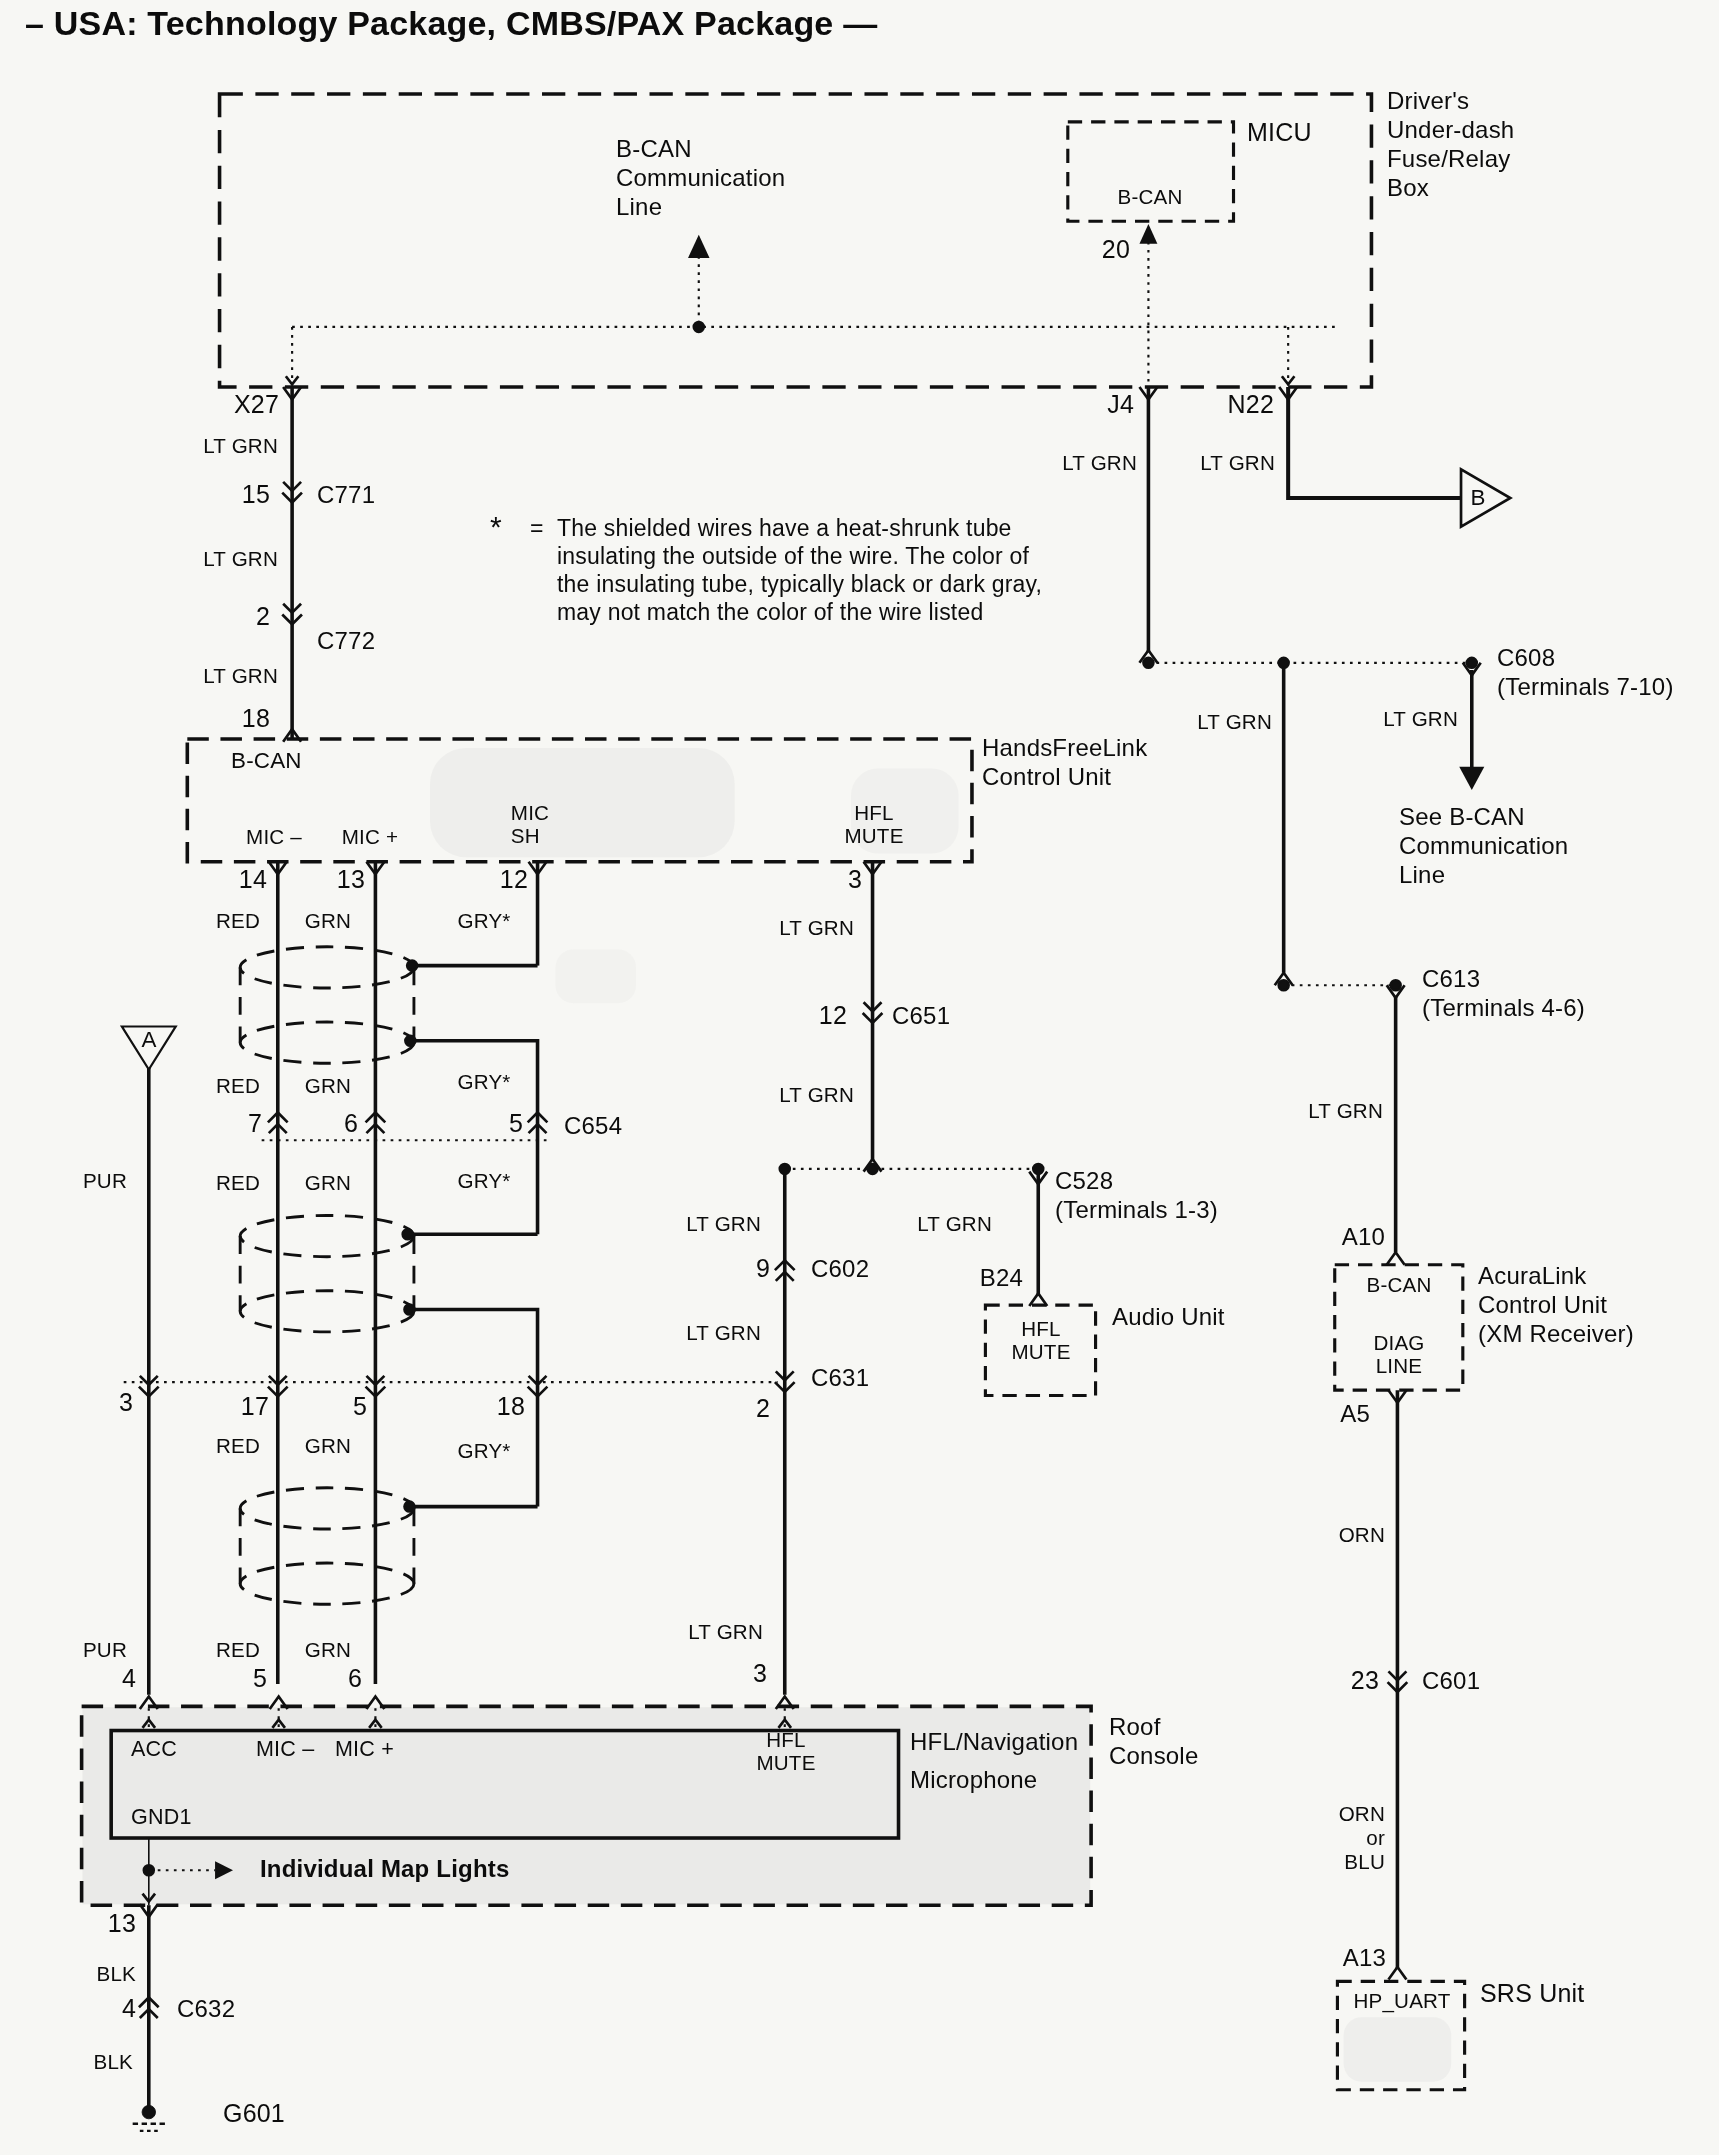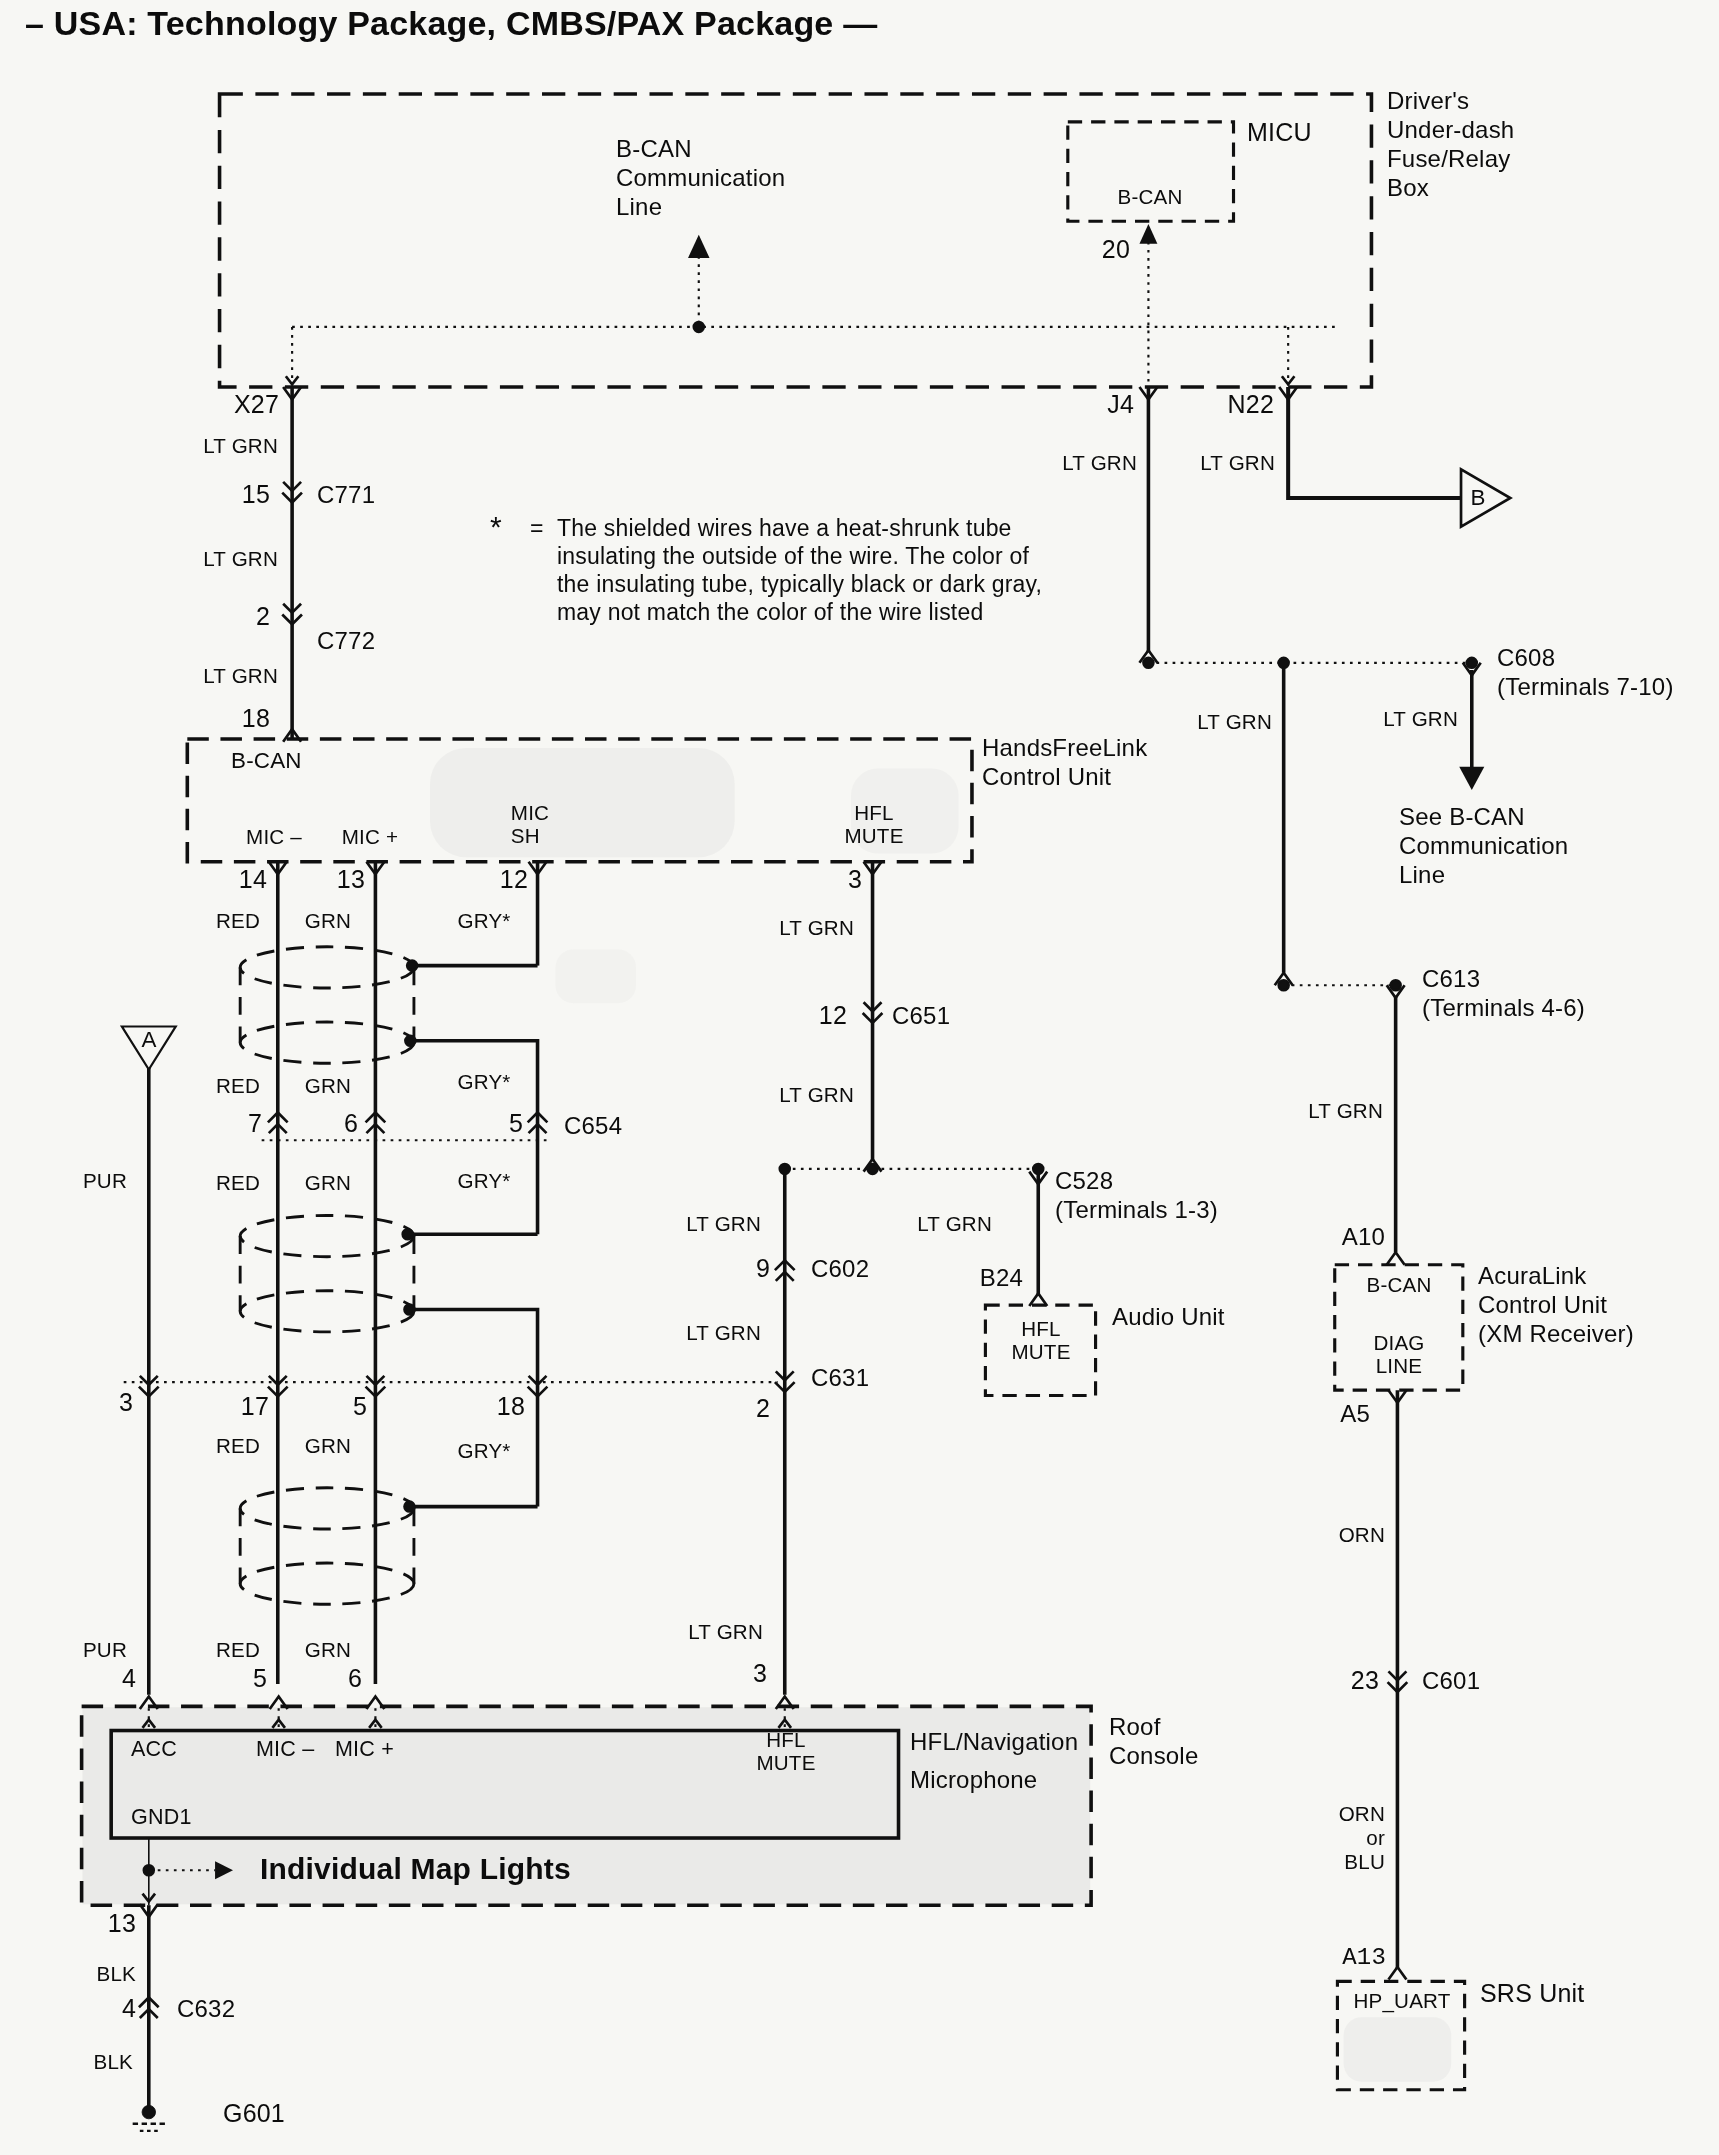--- a/index.html
+++ b/index.html
@@ -305,25 +305,25 @@
       <div class="lbl" style="left: 1109px; top: 1700px; font-size: 24px; line-height: 29px; margin-top: 12px;">Roof
 Console</div>
       <div class="lbl" style="left: 910px; top: 1723px; font-size: 24px; line-height: 38px;">HFL/Navigation
 Microphone</div>
       <div class="lbl" style="left: 131px; top: 1736px; font-size: 21.5px; line-height: 26px;">ACC</div>
       <div class="lbl" style="left: 256px; top: 1736px; font-size: 21.5px; line-height: 26px;">MIC –</div>
       <div class="lbl" style="left: 335px; top: 1736px; font-size: 21.5px; line-height: 26px;">MIC +</div>
       <div class="lbl" style="left: 131px; top: 1804px; font-size: 21.5px; line-height: 26px;">GND1</div>
       <div class="lbl" style="left: 786px; top: 1728px; font-size: 20.6px; line-height: 23px; transform: translateX(-50%); text-align: center;">HFL
 MUTE</div>
-      <div class="lbl b" style="left: 260px; top: 1854px; font-size: 30px; line-height: 29px; text-align: center;">Individual Map Lights</div>
+      <div class="lbl b" style="left: 260px; top: 1854px; font-size: 24px; line-height: 29px; text-align: center;">Individual Map Lights</div>
       <div class="lbl" style="left: 136px; top: 1909px; font-size: 25px; line-height: 29.6px; transform: translateX(-100%); text-align: right;">13</div>
       <div class="lbl" style="left: 136px; top: 1961px; font-size: 20.6px; line-height: 25px; transform: translateX(-100%); text-align: right;">BLK</div>
       <div class="lbl" style="left: 136px; top: 1994px; font-size: 25px; line-height: 29.6px; transform: translateX(-100%); text-align: right;">4</div>
       <div class="lbl" style="left: 177px; top: 1994px; font-size: 24px; line-height: 29px;">C632</div>
       <div class="lbl" style="left: 133px; top: 2049px; font-size: 20.6px; line-height: 25px; transform: translateX(-100%); text-align: right;">BLK</div>
       <div class="lbl" style="left: 183px; top: 2099px; font-size: 25px; line-height: 29.6px; margin-left: 40px;">G601</div>
-      <div class="lbl" style="left: 1386px; top: 1943px; font-size: 24px; line-height: 29px; transform: translateX(-100%); text-align: right; font-family: Liberation Mono, monospace;">A13</div>
+      <div class="lbl" style="left: 1386px; top: 1943px; font-size: 24px; line-height: 29px; transform: translateX(-100%); text-align: right;">A13</div>
       <div class="lbl" style="left: 1402px; top: 1988px; font-size: 20.6px; line-height: 25px; transform: translateX(-50%); text-align: center;">HP_UART</div>
       <div class="lbl" style="left: 1480px; top: 1979px; font-size: 25px; line-height: 29.6px;">SRS Unit</div>
     </div>
 </div>
 
 
 </body></html>

